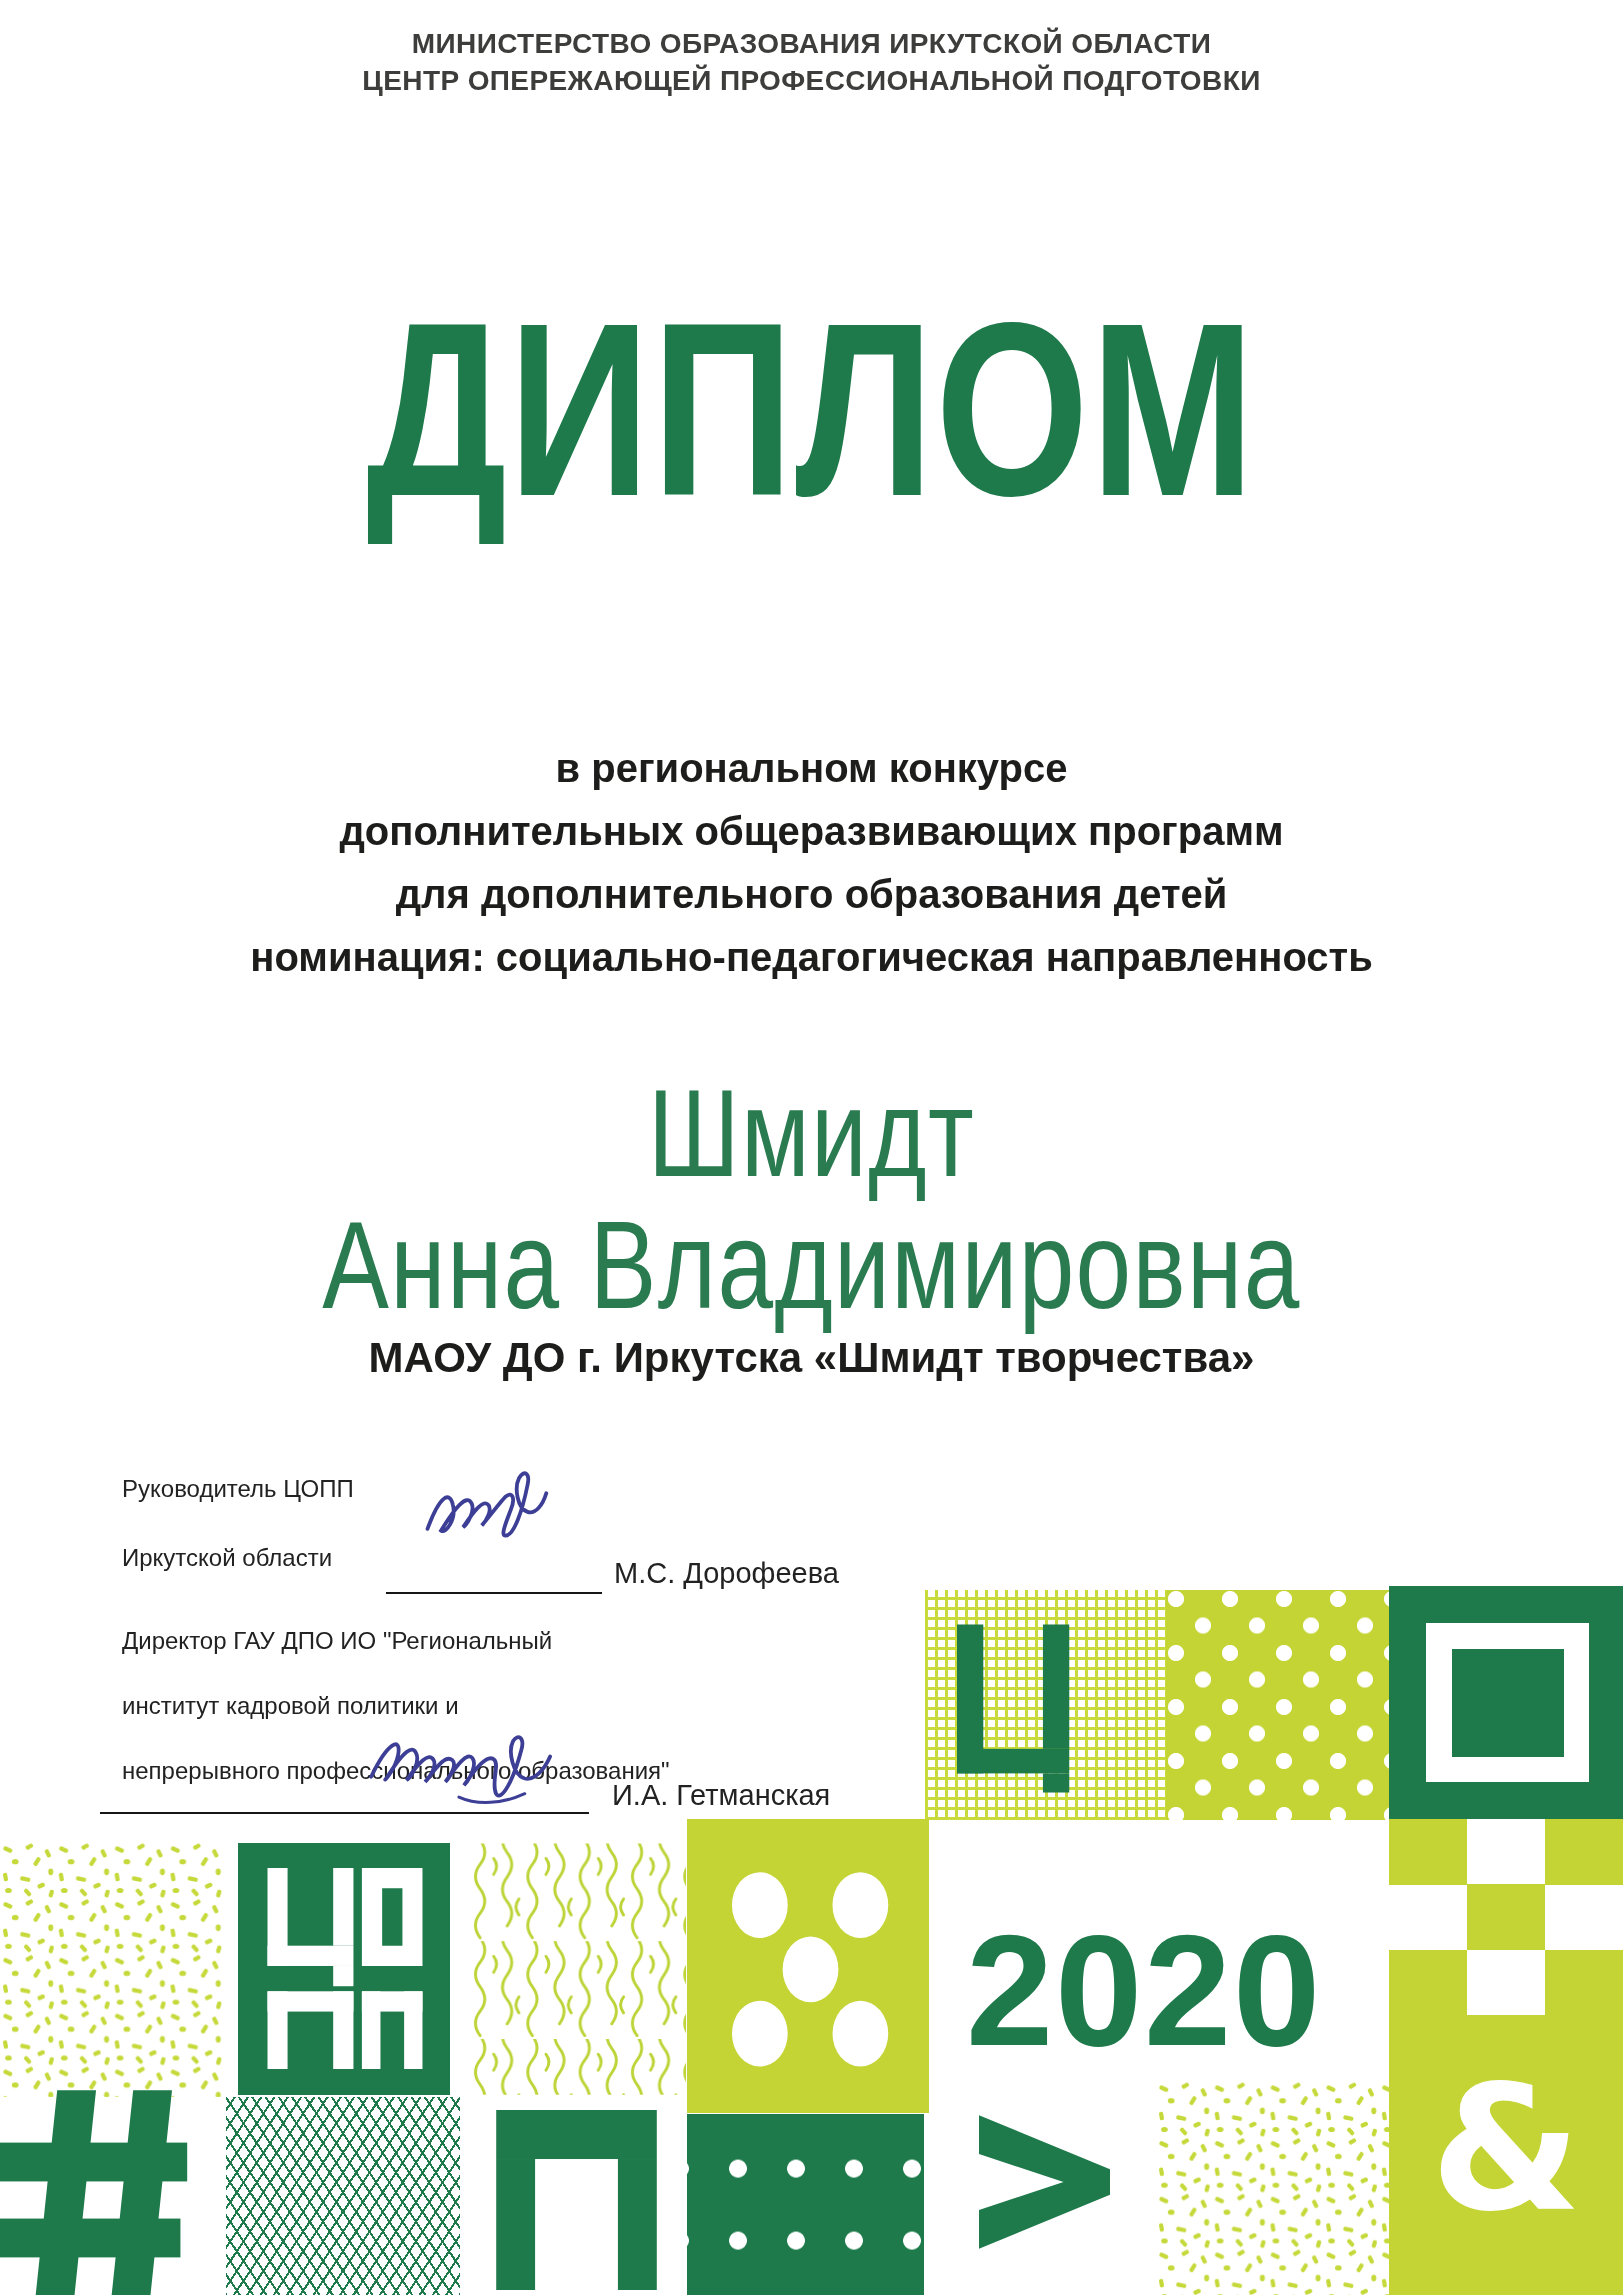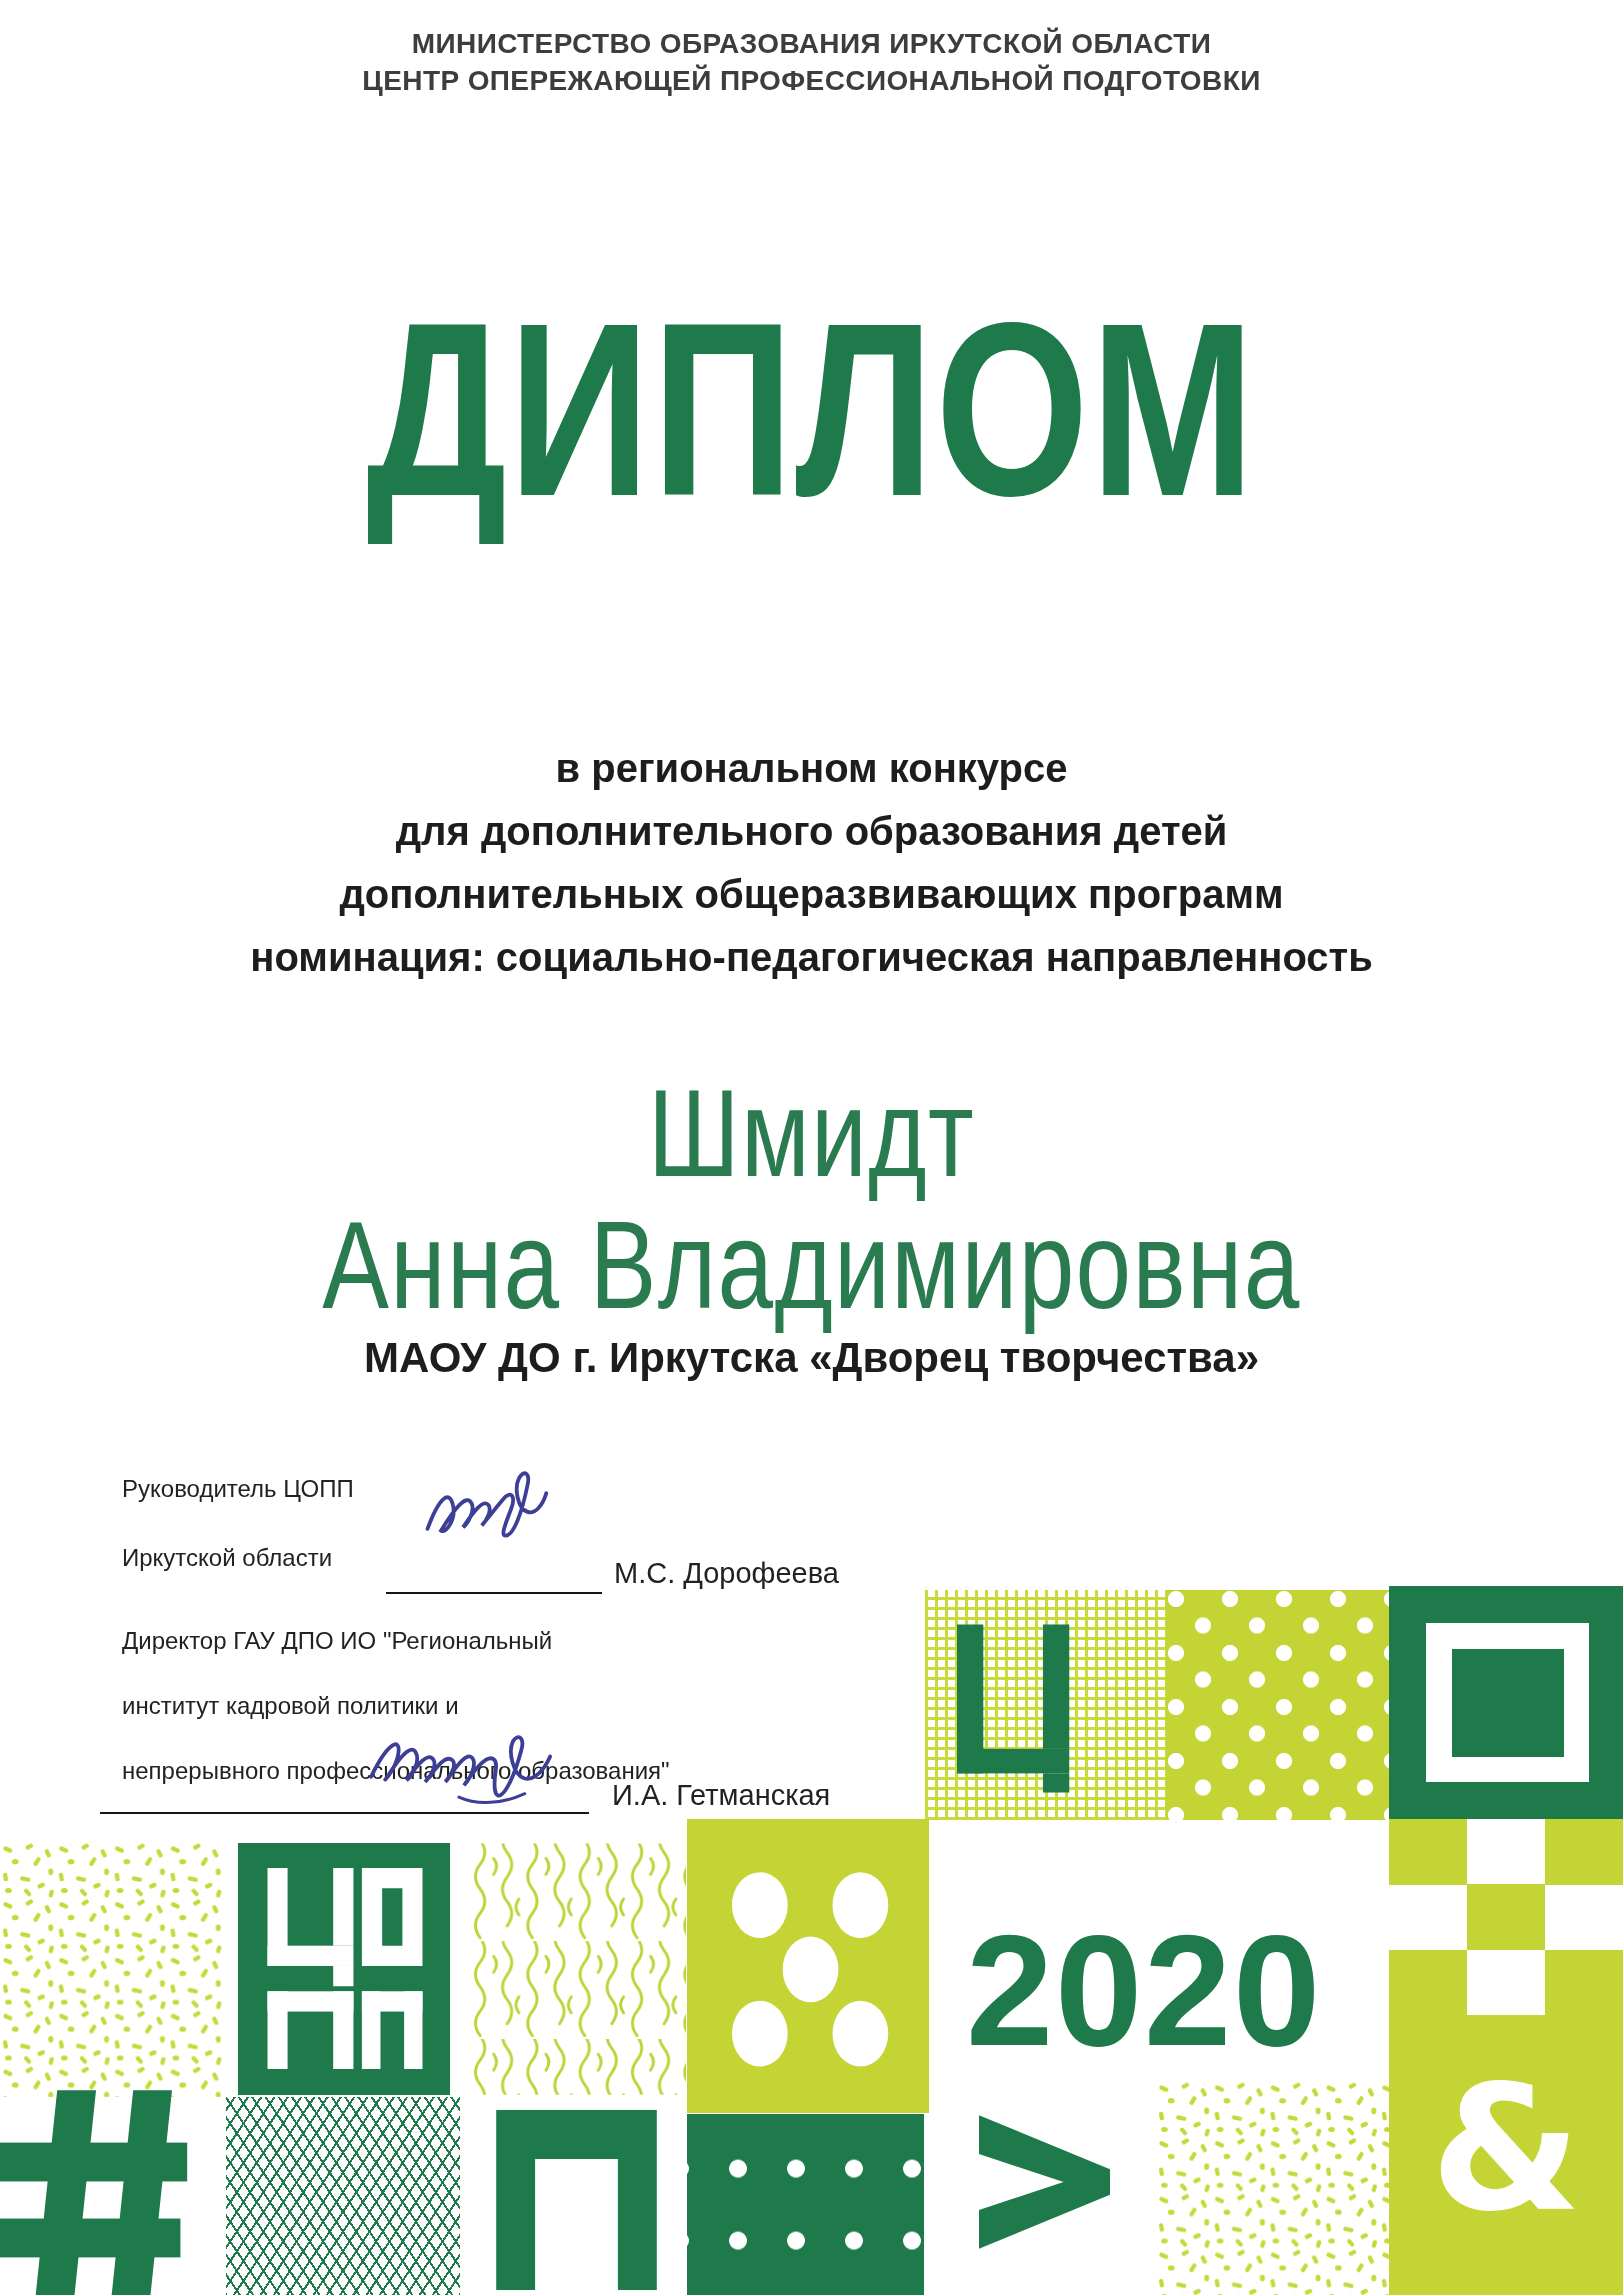--- a/index.html
+++ b/index.html
@@ -127,32 +127,32 @@
   </div>
 
 
   <div class="center title">
     <span class="sx">ДИПЛОМ</span>
   </div>
 
 
   <div class="center bodytxt">
     <div>в региональном конкурсе</div>
+    <div>дополнительных общеразвивающих программ</div>
     <div>для дополнительного образования детей</div>
-    <div>дополнительных общеразвивающих программ</div>
     <div>номинация: социально-педагогическая направленность</div>
   </div>
 
   <div class="center name1">
     <span class="sx">Шмидт</span>
   </div>
   <div class="center name2">
     <span class="sx">Анна Владимировна</span>
   </div>
-  <div class="center org">МАОУ ДО г. Иркутска «Дворец творчества»</div>
+  <div class="center org">МАОУ ДО г. Иркутска «Шмидт творчества»</div>
 
   <div class="siglabel" style="top:1475px">Руководитель ЦОПП</div>
   <div class="siglabel" style="top:1544px">Иркутской области</div>
   <svg class="abs" style="left:419px;top:1461px" width="140" height="95" viewBox="0 0 165 112">
     <path d="M10,80 C24,42 36,34 40,52 C44,68 32,86 26,82 C42,56 56,38 62,50 C66,58 58,74 52,78
              C64,60 76,44 82,52 C86,58 80,70 74,76 C86,62 96,48 102,42 C110,35 114,44 108,58
              C102,74 96,88 102,88 C112,88 122,58 128,28 C131,14 124,10 118,20 C112,32 116,56 128,60
              C137,63 146,52 150,38" fill="none" stroke="#3d3f96" stroke-width="4.5" stroke-linecap="round"></path>
   </svg>
   <div class="sigline" style="left:386px;top:1562px;width:216px;height:32px"></div>

